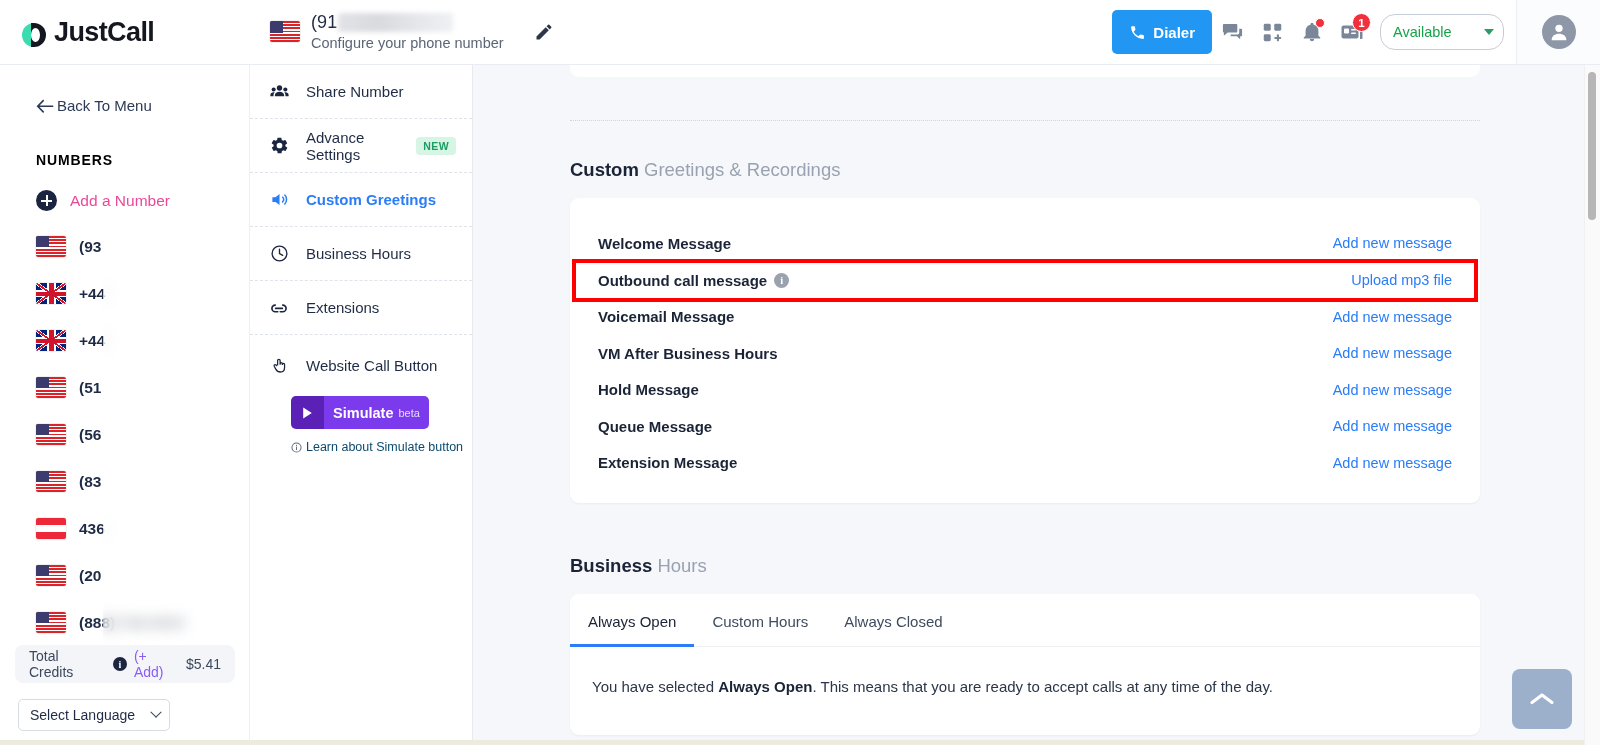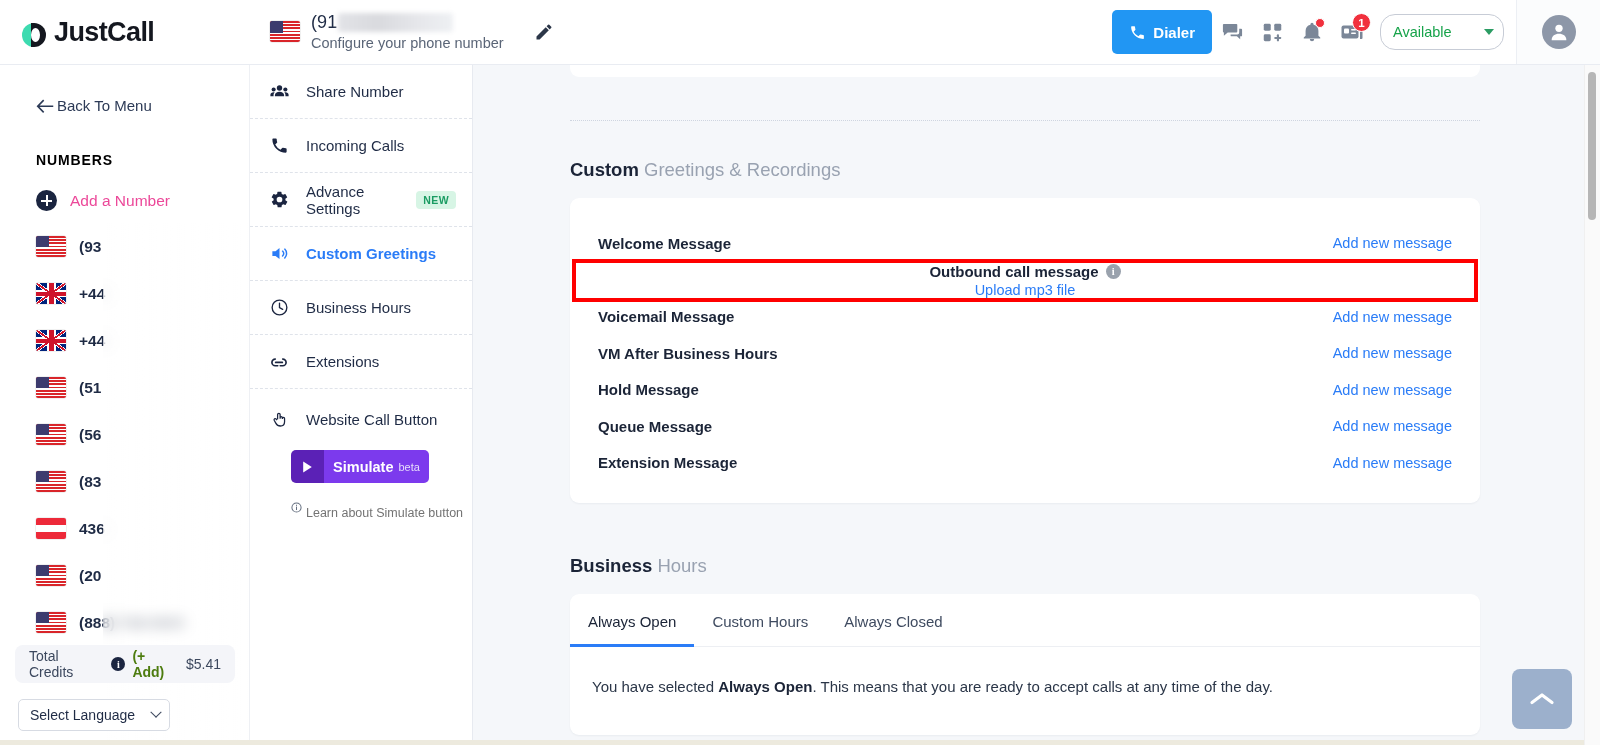--- a/index.html
+++ b/index.html
@@ -146,21 +146,21 @@
   .credits-bar {
     position: absolute; left: 15px; right: 14px; bottom: 62px;
     height: 38px; background: #f4f5f9; border-radius: 8px;
     display: flex; align-items: center; padding: 0 14px; gap: 7px; z-index: 5;
   }
   .credits-label { font-size: 14px; color: #3c485e; }
   .info-ic { width: 14px; height: 14px; border-radius: 50%; background: #1b2540; color:#fff;
              font-size: 10px; font-weight: 700; display:flex; align-items:center; justify-content:center;
              font-family: "Liberation Serif", serif; flex: none; }
   .credits-add { font-size: 14px; color: #3c485e; }
-  .credits-add b { color: #4d7c0f; font-weight: 700; }
+  .credits-add b { color: #8b5cf6; font-weight: 400; }
   .credits-amt { margin-left: auto; font-size: 14px; color: #3c485e; }
   .lang-select {
     position: absolute; left: 18px; bottom: 14px; width: 152px; height: 32px;
     border: 1px solid #d7dbe3; border-radius: 5px; background: #fff;
     display: flex; align-items: center; justify-content: space-between; padding: 0 9px 0 11px;
     font-size: 14px; color: #1f2b45; cursor: pointer; z-index: 5;
   }
   .chev { width: 8px; height: 8px; border-right: 1.6px solid #3c485e; border-bottom: 1.6px solid #3c485e;
           transform: rotate(45deg) translate(-2px,-2px); }
 
@@ -189,21 +189,21 @@
   .sim-btn {
     margin: 21px 0 0 22px; width: 138px; height: 33px; border-radius: 5px; overflow: hidden;
     display: flex; align-items: center; cursor: pointer; border: none; font-family: inherit;
   }
   .sim-left { width: 33px; height: 100%; background: #5b21b6; display: flex; align-items: center; justify-content: center; }
   .sim-right { flex: 1; height: 100%; background: #7c3aed; display: flex; align-items: center;
                justify-content: center; gap: 5px; }
   .sim-txt { color: #fff; font-size: 14.5px; font-weight: 700; }
   .sim-beta { color: #e6dcfb; font-size: 11px; }
   .learn-row { display: flex; align-items: center; gap: 4px; margin: 11px 0 0 22px; cursor: pointer; }
-  .learn-txt { font-size: 12.5px; color: #737373; margin-top: 12px; }
+  .learn-txt { font-size: 12.5px; color: #0c4a6e; }
 
   
   .main {
     flex: 1; background: #f5f7fa; position: relative; overflow: hidden;
     padding: 0 120px 0 97px;
   }
   .card-stub { height: 12px; background: #fff; border-radius: 0 0 9px 9px; margin-top: 0; }
   .dotted-sep { border-top: 1px dotted #cfd5e0; margin: 43px 0 0 0; }
 
   .sec-head { margin: 38px 0 17px 0; font-size: 18.5px; color: #99a2b1; font-weight: 400; }
@@ -217,21 +217,21 @@
   }
   .greet-name { font-size: 15px; font-weight: 700; color: #1b2437; display: flex; align-items: center; gap: 7px; }
   .greet-info {
     width: 15px; height: 15px; border-radius: 50%; background: #9aa2ad; color: #fff;
     font-size: 10.5px; font-weight: 700; display: flex; align-items: center; justify-content: center;
     font-family: "Liberation Serif", serif;
   }
   .greet-action { font-size: 14.5px; color: #2a7cf7; cursor: pointer; }
   .greet-row.highlight {
     position: relative; outline: 4px solid #ff0000; outline-offset: 0;
-    margin: 1px -21px; padding: 0 16px; height: 35px; flex-direction: column;
+    margin: 1px -21px; padding: 0 22px; height: 35px;
   }
 
   .bh-panel { margin-bottom: 0; }
   .bh-tabs { display: flex; gap: 0; padding: 0 0 0 0; border-bottom: 1px solid #edeff3; }
   .bh-tab {
     padding: 19px 18px 14px 18px; font-size: 15px; color: #3f4b60; cursor: pointer;
     border-bottom: 3px solid transparent; margin-bottom: -1px;
   }
   .bh-tab.active { color: #1b2437; border-bottom-color: #2a7cf7; }
   .bh-body { padding: 31px 22px 40px 22px; font-size: 15px; color: #2b3648; }
@@ -455,28 +455,20 @@
           <svg width="19" height="19" viewBox="0 0 24 24">
               <circle cx="12" cy="7.5" r="3.4" fill="#1b2540"></circle>
               <circle cx="4.6" cy="9.4" r="2.6" fill="#1b2540"></circle>
               <circle cx="19.4" cy="9.4" r="2.6" fill="#1b2540"></circle>
               <path fill="#1b2540" d="M12 12.4c-3.2 0-5.8 1.9-5.8 4.3V18h11.6v-1.3c0-2.4-2.6-4.3-5.8-4.3zM4.6 13c-2.3 0-4.1 1.4-4.1 3.1V18h4v-1.3c0-1.4.6-2.7 1.6-3.6a6 6 0 0 0-1.5-.1zm14.8 0c-.5 0-1 0-1.5.1 1 .9 1.6 2.2 1.6 3.6V18h4v-1.9c0-1.7-1.8-3.1-4.1-3.1z"></path>
             </svg>
         </span>
         <span>Share Number</span>
       </div>
 
-      <div class="nav-item">
-        <span class="nav-ic">
-          <svg width="19" height="19" viewBox="0 0 24 24">
-              <path fill="#1b2540" d="M6.6 10.8a15.1 15.1 0 0 0 6.6 6.6l2.2-2.2a1 1 0 0 1 1-.24c1.1.37 2.3.57 3.6.57a1 1 0 0 1 1 1V20a1 1 0 0 1-1 1A17 17 0 0 1 3 4a1 1 0 0 1 1-1h3.5a1 1 0 0 1 1 1c0 1.2.2 2.4.57 3.5a1 1 0 0 1-.25 1l-2.2 2.3z"></path>
-            </svg>
-        </span>
-        <span>Incoming Calls</span>
-      </div>
 
       <div class="nav-item">
         <span class="nav-ic">
           <svg width="19" height="19" viewBox="0 0 24 24">
               <path fill="#1b2540" d="M19.4 13a7.6 7.6 0 0 0 0-2l2.1-1.6a.5.5 0 0 0 .1-.6l-2-3.5a.5.5 0 0 0-.6-.2l-2.5 1a7.4 7.4 0 0 0-1.7-1l-.4-2.6a.5.5 0 0 0-.5-.4h-4a.5.5 0 0 0-.5.4l-.4 2.6c-.6.25-1.2.6-1.7 1l-2.5-1a.5.5 0 0 0-.6.2l-2 3.5a.5.5 0 0 0 .1.6L4.6 11a7.6 7.6 0 0 0 0 2l-2.1 1.6a.5.5 0 0 0-.1.6l2 3.5c.13.22.4.3.6.2l2.5-1c.52.4 1.1.75 1.7 1l.4 2.6c.04.24.25.4.5.4h4c.25 0 .46-.16.5-.4l.4-2.6c.6-.25 1.18-.6 1.7-1l2.5 1c.22.08.47 0 .6-.2l2-3.5a.5.5 0 0 0-.1-.6L19.4 13zM12 15.6A3.6 3.6 0 1 1 12 8.4a3.6 3.6 0 0 1 0 7.2z"></path>
             </svg>
         </span>
         <span>Advance Settings</span>
         <span class="new-badge">NEW</span>
       </div>

